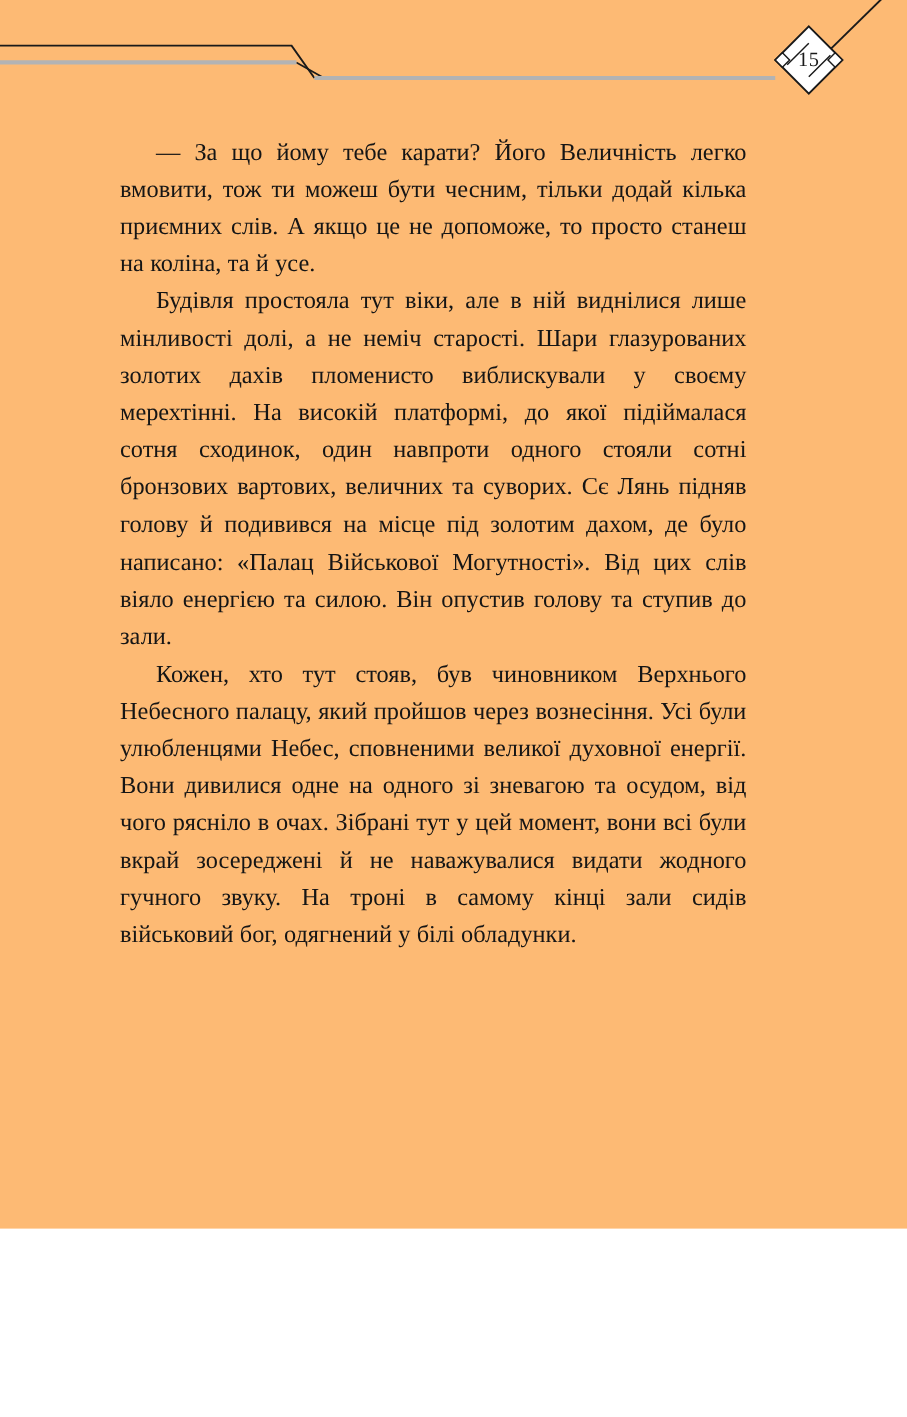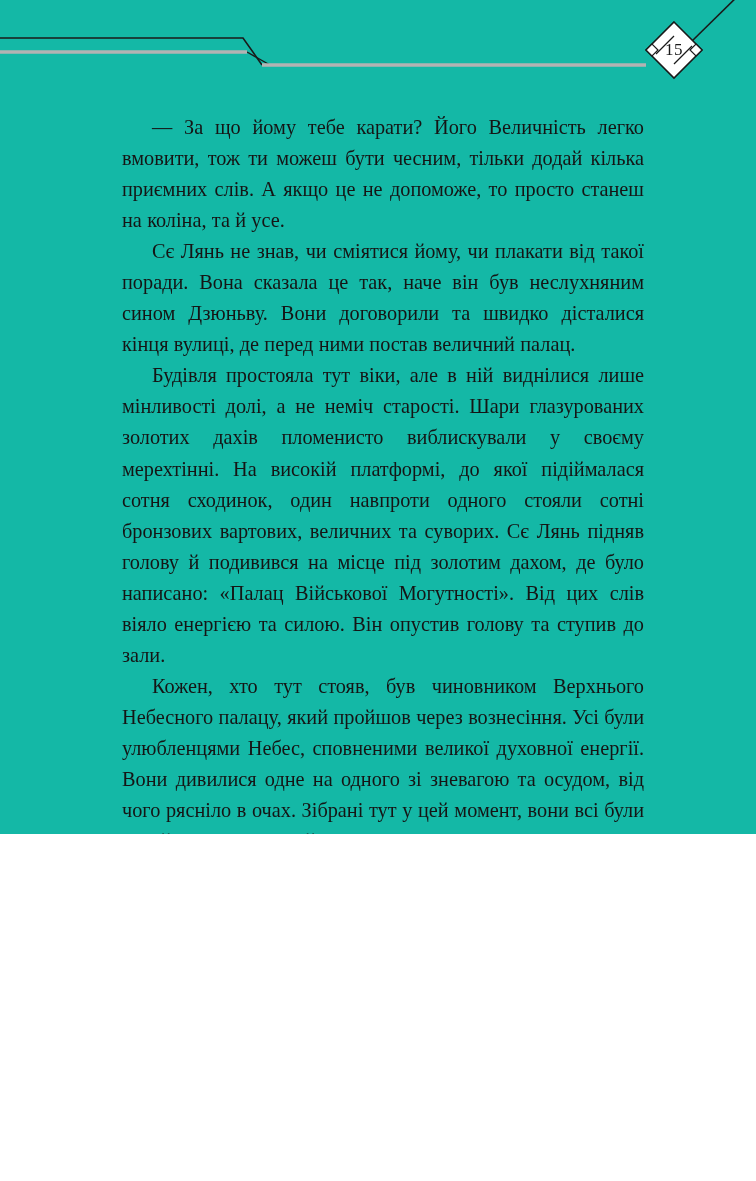--- a/index.html
+++ b/index.html
@@ -4,22 +4,22 @@
 <title>Page</title>
 <style>
   html, body {
     margin: 0;
     padding: 0;
     background: #ffffff;
   }
   .page {
     position: relative;
     width: 756px;
-    height: 834px;
-    background: #14b8a6;
+    height: 1024px;
+    background: #fdba74;
     overflow: hidden;
     font-family: "Liberation Serif", "DejaVu Serif", serif;
   }
 
   
   .header-ornament {
     position: absolute;
     left: 0;
     top: 0;
     width: 756px;
@@ -41,21 +41,21 @@
     justify-content: center;
     font-family: "Liberation Serif", "DejaVu Serif", serif;
     font-size: 17px;
     color: #1a1a1a;
     letter-spacing: 0.5px;
   }
 
   
   .text-block {
     position: absolute;
-    left: 122px;
+    left: 100px;
     top: 112px;
     width: 522px;
   }
   .text-block p {
     margin: 0;
     text-align: justify;
     text-align-last: left;
     text-indent: 30px;
     font-size: 20.3px;
     line-height: 31.05px;
@@ -91,18 +91,17 @@
       <path d="M646 50 L652 44 L658 50 L652 56 Z" fill="#ffffff" stroke="#1a1a1a" stroke-width="1.2"></path>
 
       <path d="M690 50 L696 44 L702 50 L696 56 Z" fill="#ffffff" stroke="#1a1a1a" stroke-width="1.2"></path>
     </svg>
   </div>
 
   <div class="page-number">15</div>
 
   <div class="text-block">
     <p>— За що йому тебе карати? Його Величність лег­ко вмовити, тож ти можеш бути чесним, тільки додай кілька приємних слів. А якщо це не допоможе, то про­сто станеш на коліна, та й усе.</p>
-    <p>Сє Лянь не знав, чи сміятися йому, чи плакати від такої поради. Вона сказала це так, наче він був неслух­няним сином Дзюньву. Вони договорили та швидко дісталися кінця вулиці, де перед ними постав величний палац.</p>
     <p>Будівля простояла тут віки, але в ній виднілися лише мінливості долі, а не неміч старості. Шари гла­зурованих золотих дахів пломенисто виблискували у своєму мерехтінні. На високій платформі, до якої підіймалася сотня сходинок, один навпроти одного стояли сотні бронзових вартових, величних та суво­рих. Сє Лянь підняв голову й подивився на місце під золотим дахом, де було написано: «Палац Військової Могутності». Від цих слів віяло енергією та силою. Він опустив голову та ступив до зали.</p>
     <p>Кожен, хто тут стояв, був чиновником Верхнього Небесного палацу, який пройшов через вознесіння. Усі були улюбленцями Небес, сповненими великої духовної енергії. Вони дивилися одне на одного зі зневагою та осудом, від чого рясніло в очах. Зібрані тут у цей момент, вони всі були вкрай зосереджені й не наважувалися видати жодного гучного звуку. На троні в самому кінці зали сидів військовий бог, одягнений у білі обладунки.</p>
   </div>
 
 </div>
 
 </body></html>

